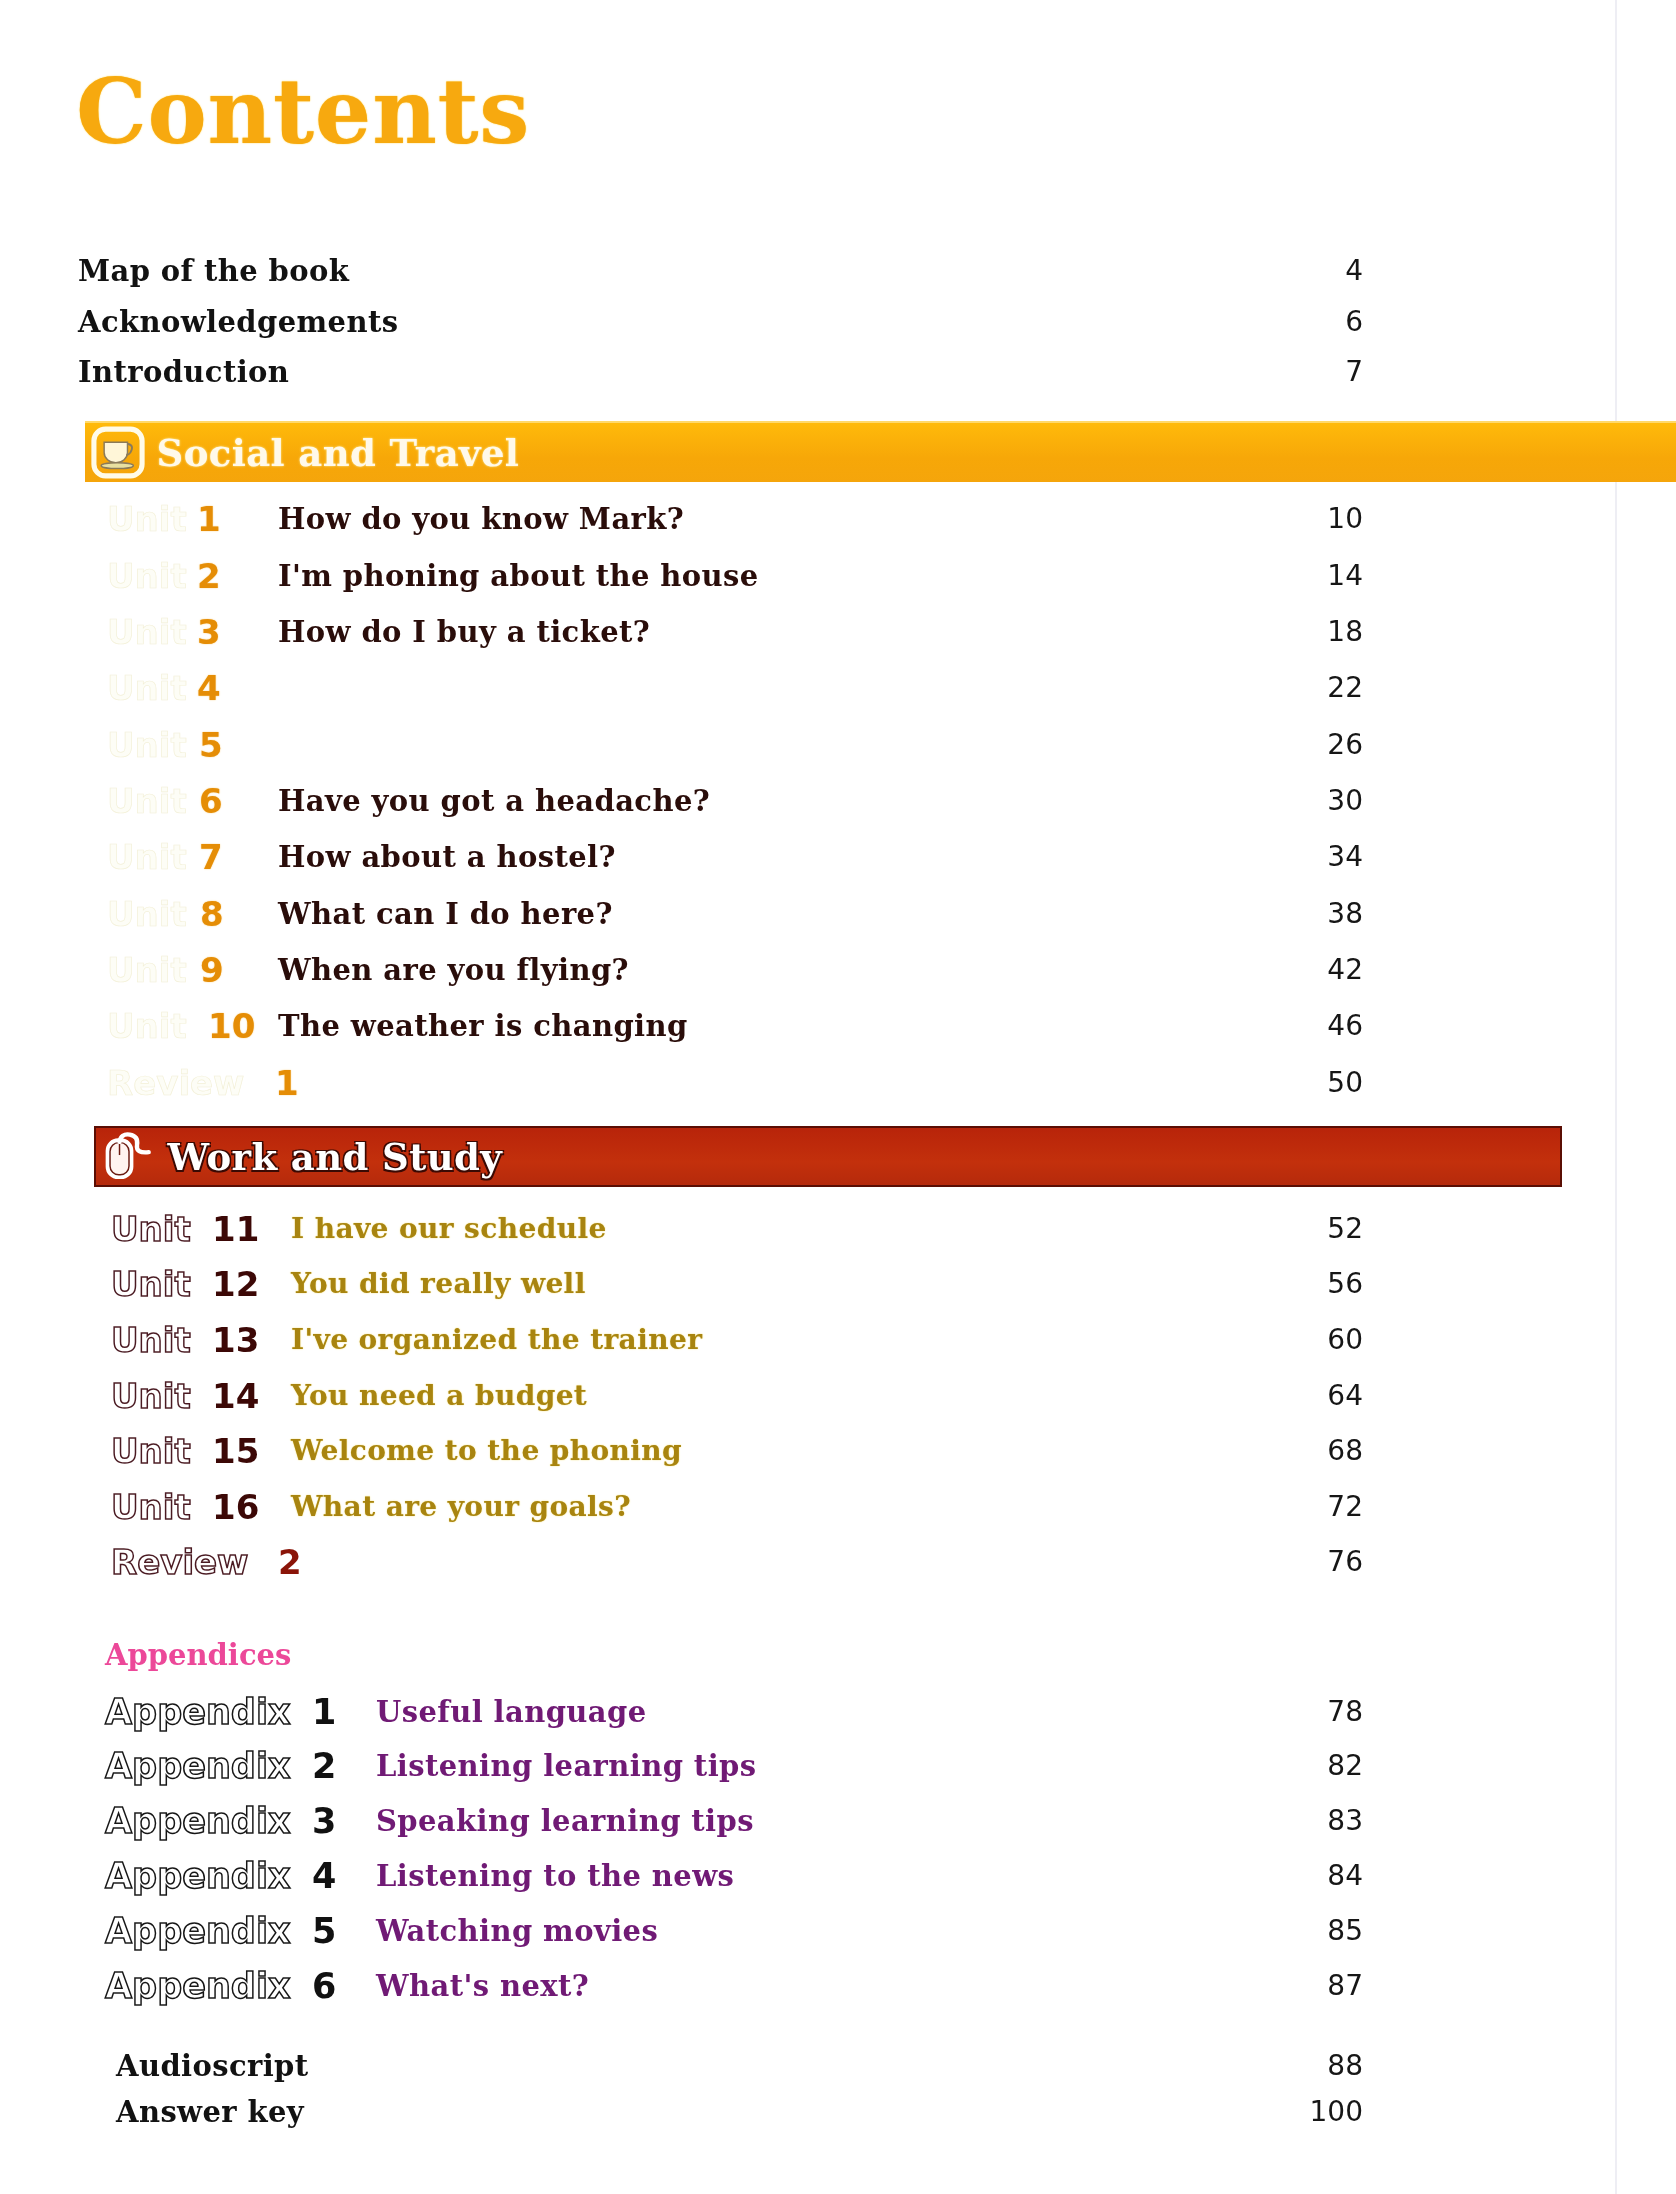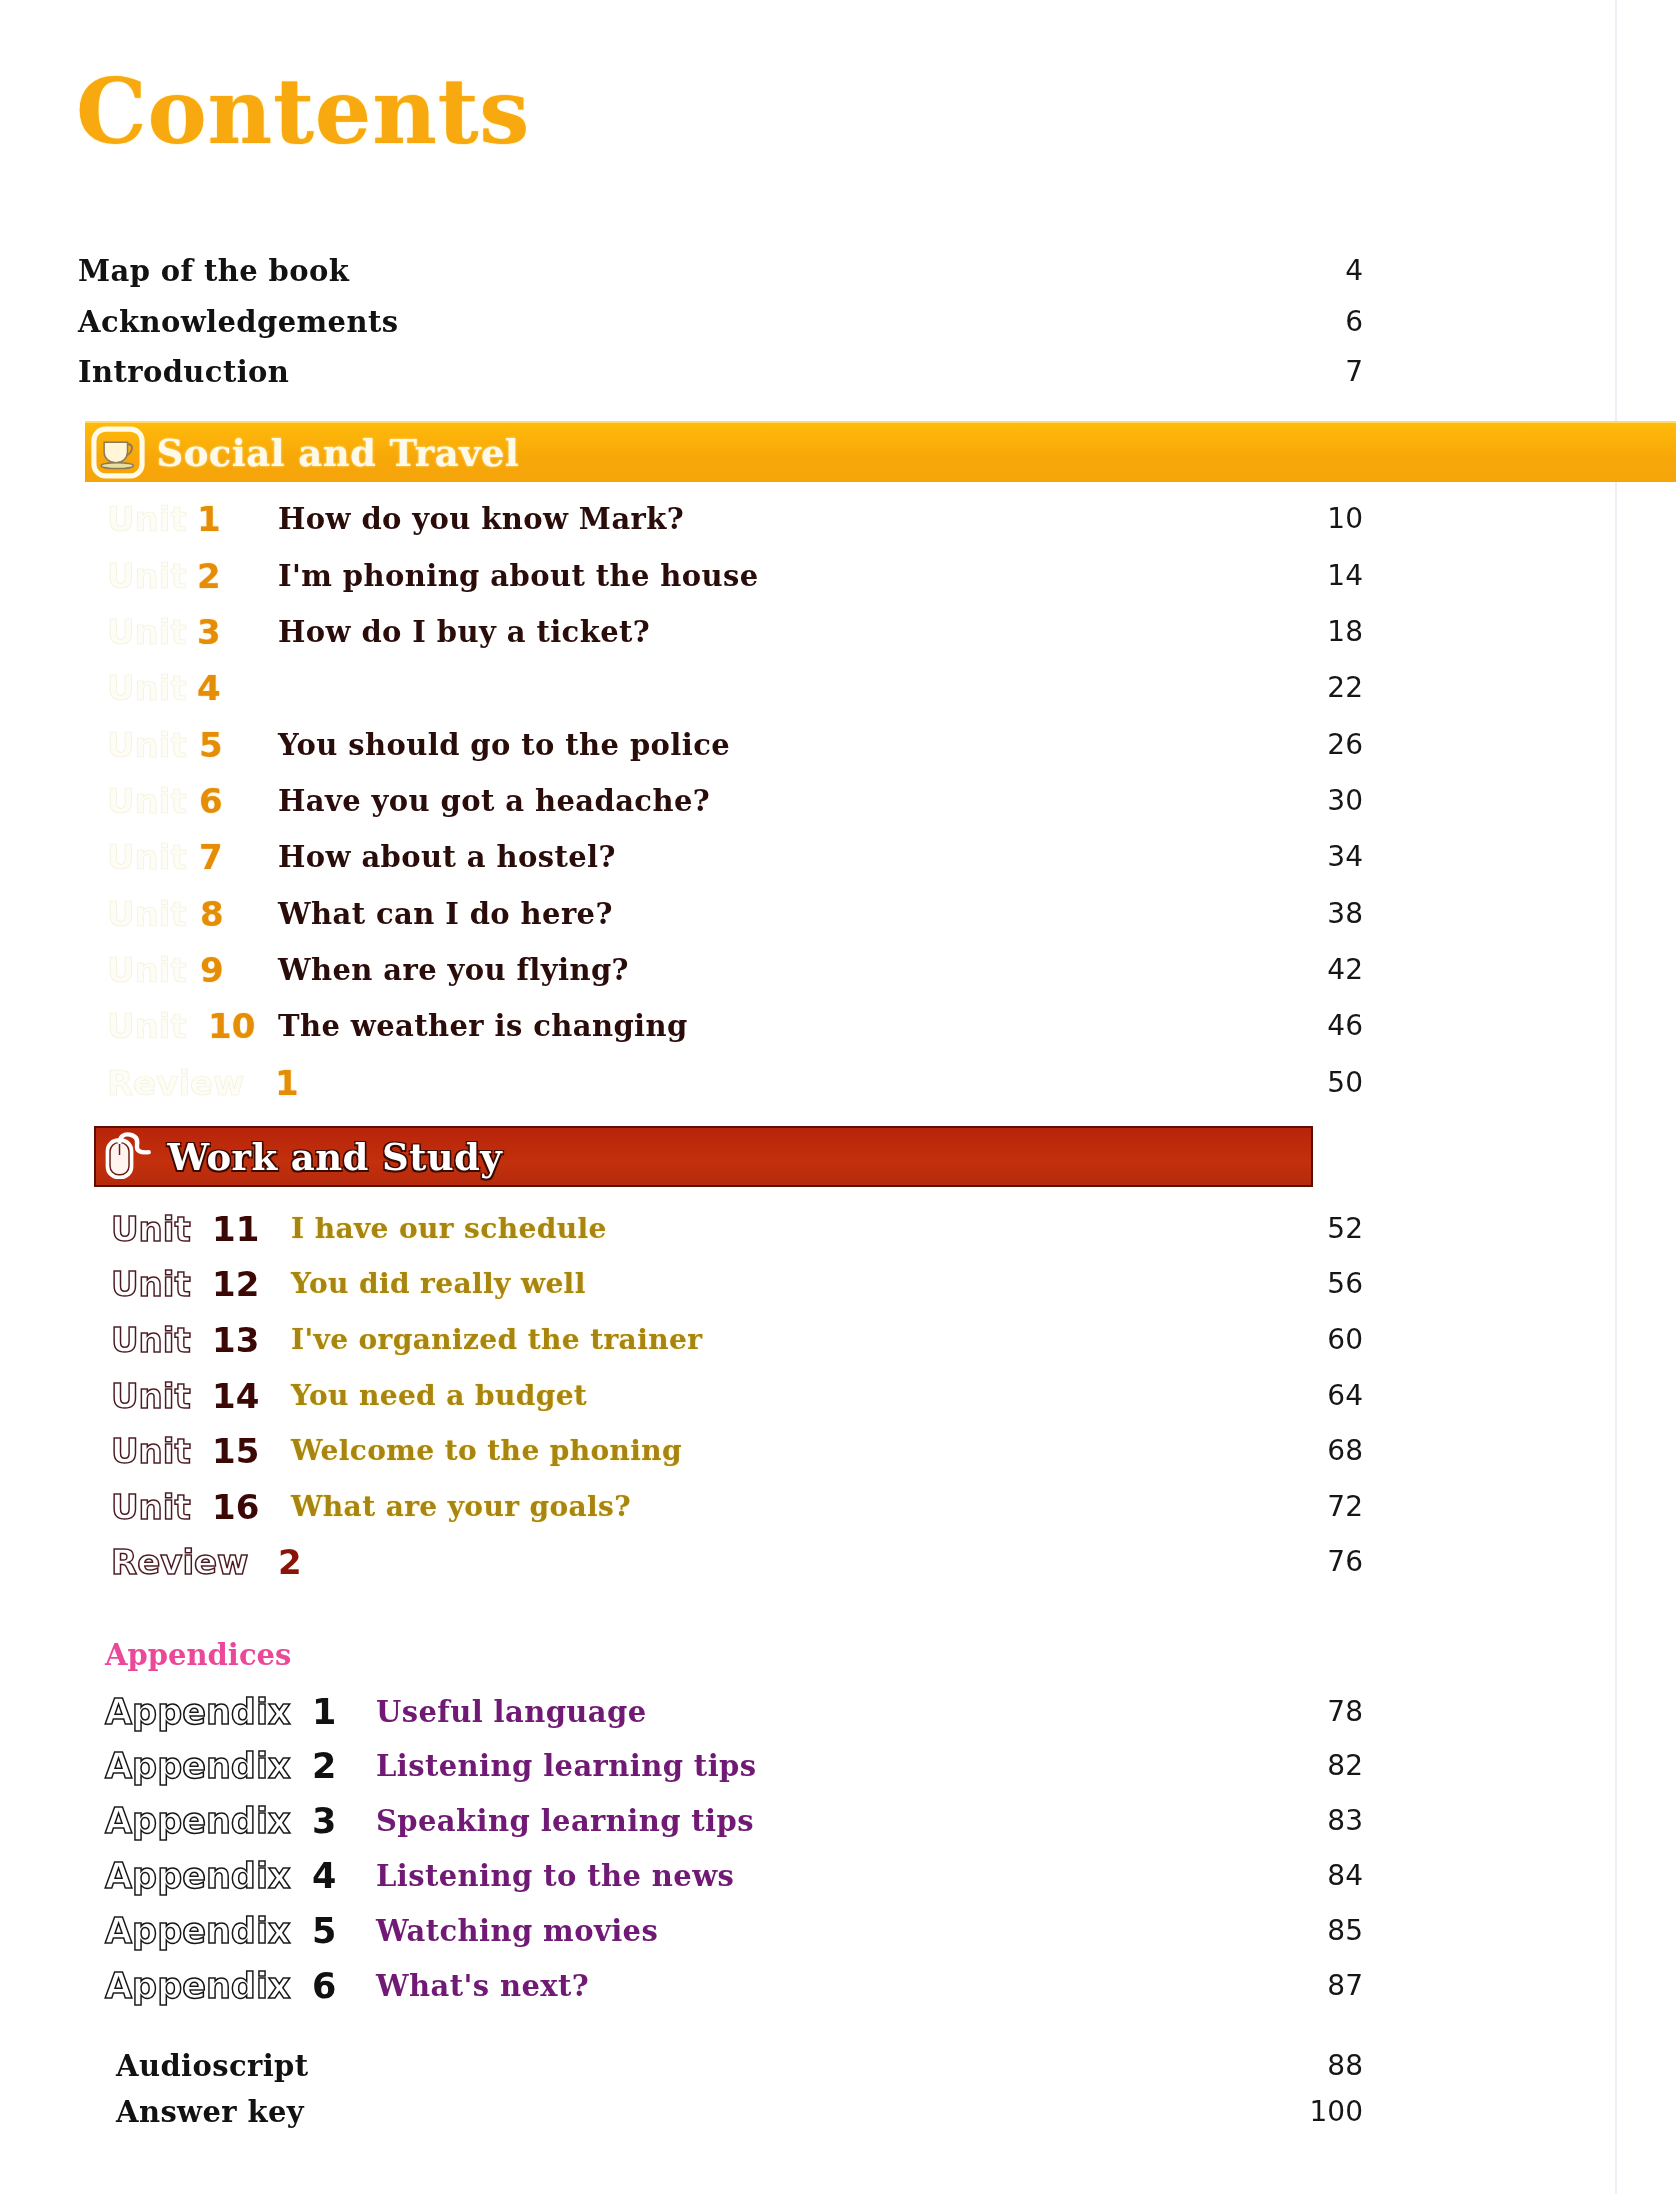--- a/index.html
+++ b/index.html
@@ -52,21 +52,21 @@
   .banner-social {
     left: 85px; top: 421px; width: 1611px;
     background: linear-gradient(180deg, #ffba0a 0%, #f7a708 60%, #f5a50b 100%);
     border-top: 2.2px solid #ffd96a;
   }
   .banner-social .b-title {
     color: #fff9ea;
     text-shadow: 0 0 2.2px #fff3b0;
   }
   .banner-work {
-    left: 94px; top: 1126px; width: 1219px;
+    left: 94px; top: 1126px; width: 1468px;
     background: linear-gradient(180deg, #b8240a 0%, #c3300c 60%, #b52a0c 100%);
     border: 2.2px solid #5a0e04;
     text-align: center;
   }
   .banner-work .b-title {
     text-shadow: -1.5px -1.5px 0 #3a0a04, 1.5px -1.5px 0 #3a0a04, -1.5px 1.5px 0 #3a0a04, 1.5px 1.5px 0 #3a0a04;
   }
 
   
   .unit-word {
@@ -160,21 +160,20 @@
       <span class="page">18</span>
     </div>
     <div class="row social" style="top: 666px;">
       <span class="unit-word">Unit</span>
       <span class="unit-num" style="left: 197px;">4</span>
       <span class="page">22</span>
     </div>
     <div class="row social" style="top: 723px;">
       <span class="unit-word">Unit</span>
       <span class="unit-num" style="left: 199px;">5</span>
-      <span class="label">You should go to the police</span>
       <span class="page">26</span>
     </div>
     <div class="row social" style="top: 779px;">
       <span class="unit-word">Unit</span>
       <span class="unit-num" style="left: 199px;">6</span>
       <span class="label">Have you got a headache?</span>
       <span class="page">30</span>
     </div>
     <div class="row social" style="top: 835px;">
       <span class="unit-word">Unit</span>

